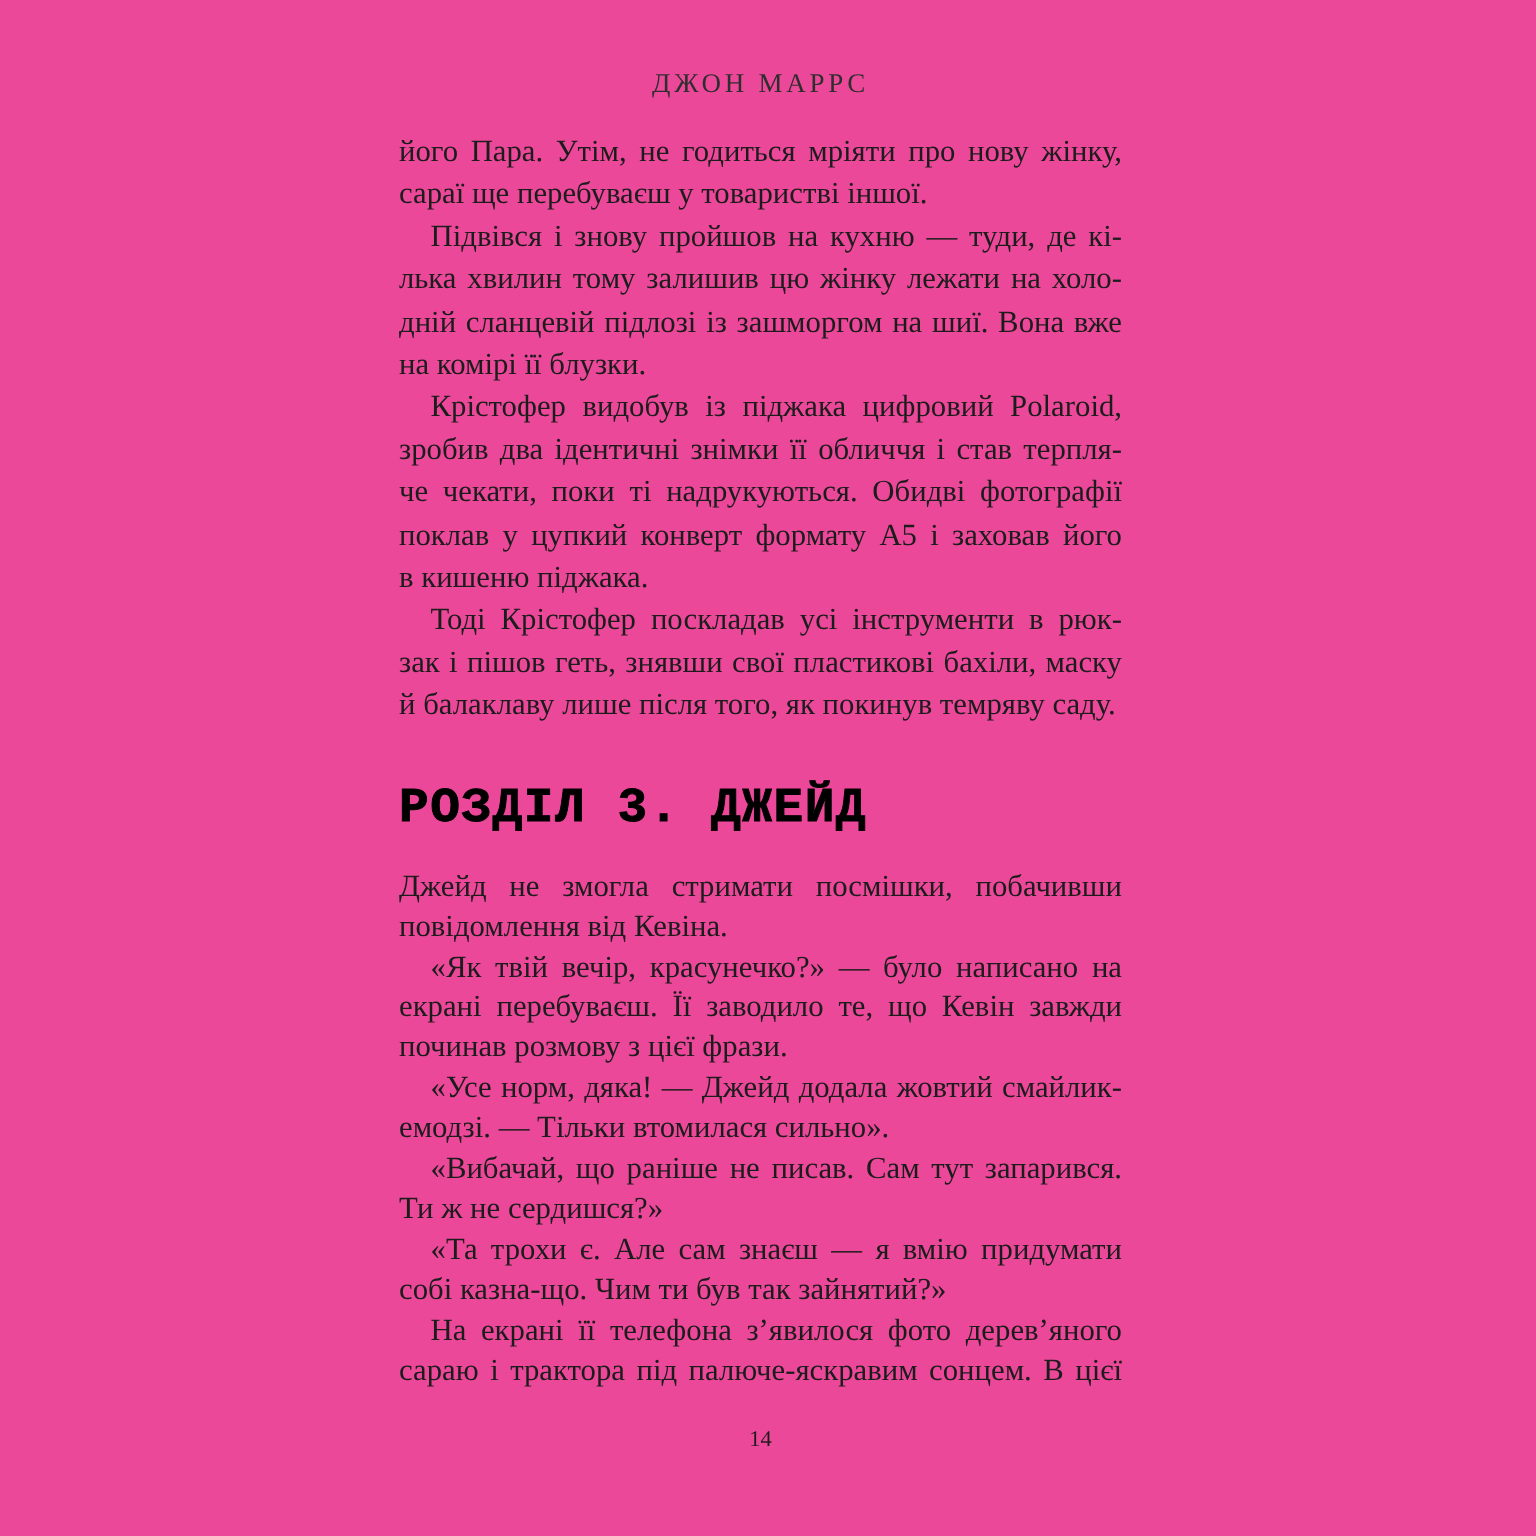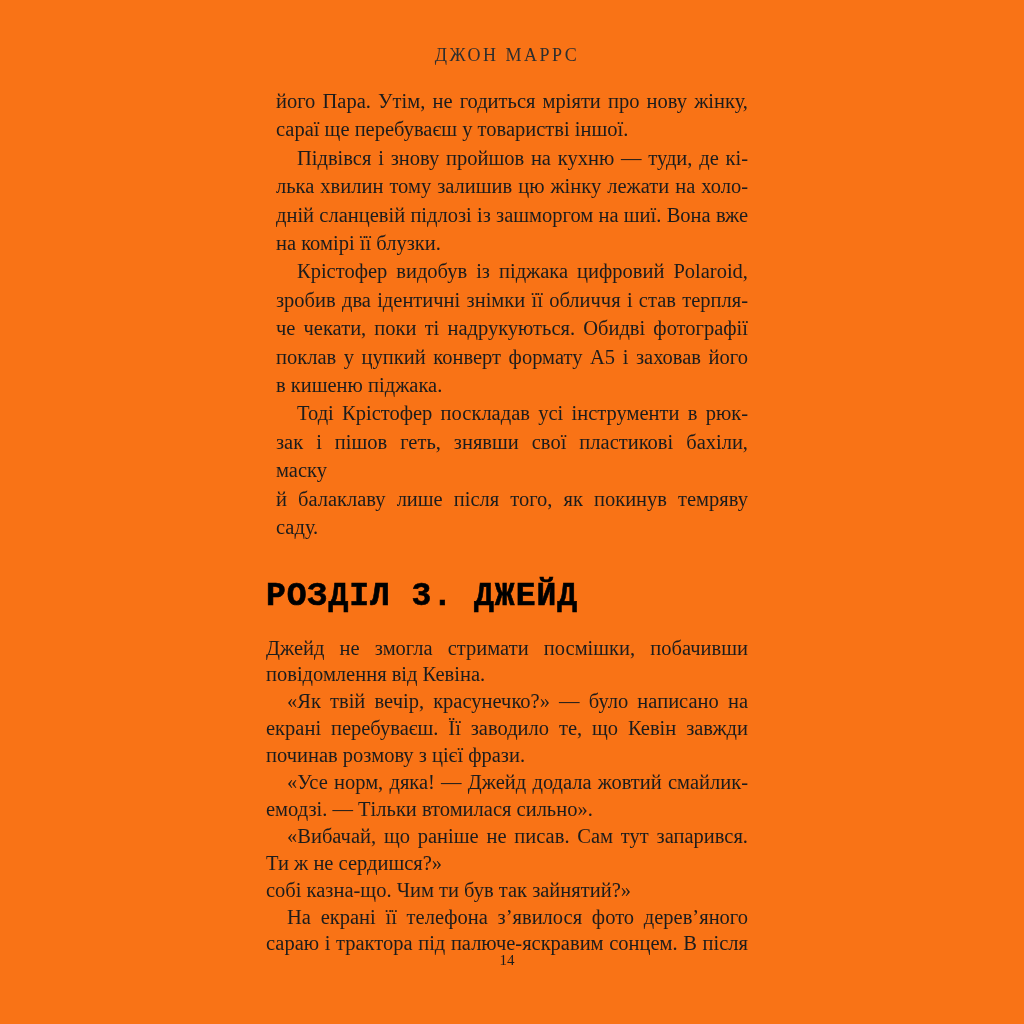--- a/index.html
+++ b/index.html
@@ -6,21 +6,21 @@
   html, body {
     margin: 0;
     padding: 0;
     background: #ffffff;
   }
   .page {
     position: relative;
     width: 1024px;
     height: 1024px;
     margin: 0 auto;
-    background: #f97316;
+    background: #ec4899;
     color: #1c1c1c;
     font-family: "Liberation Serif", serif;
     overflow: hidden;
   }
   .running-head {
     position: absolute;
     top: 45px;
     left: 266px;
     width: 482px;
     text-align: center;
@@ -35,21 +35,21 @@
     top: 87px;
     width: 482px;
   }
   .line {
     font-size: 20.5px;
     text-align: justify;
     text-align-last: justify;
     white-space: normal;
     color: #1c1c1c;
   }
-  #sec1 .line { line-height: 28.4px; margin-left: 10px; }
+  #sec1 .line { line-height: 28.4px; }
   #sec2 .line { line-height: 26.9px; }
   .line.lastline { text-align-last: left; }
   .line.firstline-indent { padding-left: 21px; }
   .chapter-heading {
     margin: 38px 0 22px 0;
     font-family: Liberation Mono, monospace;
     font-weight: 900;
     font-size: 33px;
     line-height: 33px;
     letter-spacing: 1px;
@@ -116,25 +116,26 @@
         </div>
         <div>
           <div class="line firstline-indent">«Усе норм, дяка! — Джейд додала жовтий смайлик-</div>
           <div class="line lastline">емодзі. — Тільки втомилася сильно».</div>
         </div>
         <div>
           <div class="line firstline-indent">«Вибачай, що раніше не писав. Сам тут запарився.</div>
           <div class="line lastline">Ти ж не сердишся?»</div>
         </div>
         <div>
+          <div class="line firstline-indent">«Та трохи є. Але сам знаєш — я вмію придумати</div>
           <div class="line lastline">собі казна-що. Чим ти був так зайнятий?»</div>
         </div>
         <div>
           <div class="line firstline-indent">На екрані її телефона з’явилося фото дерев’яного</div>
-          <div class="line">сараю і трактора під палюче-яскравим сонцем. В після</div>
+          <div class="line">сараю і трактора під палюче-яскравим сонцем. В цієї</div>
         </div>
       </section>
 
   </div>
 
   <div class="page-number">14</div>
 
 </div>
 
 </body></html>

